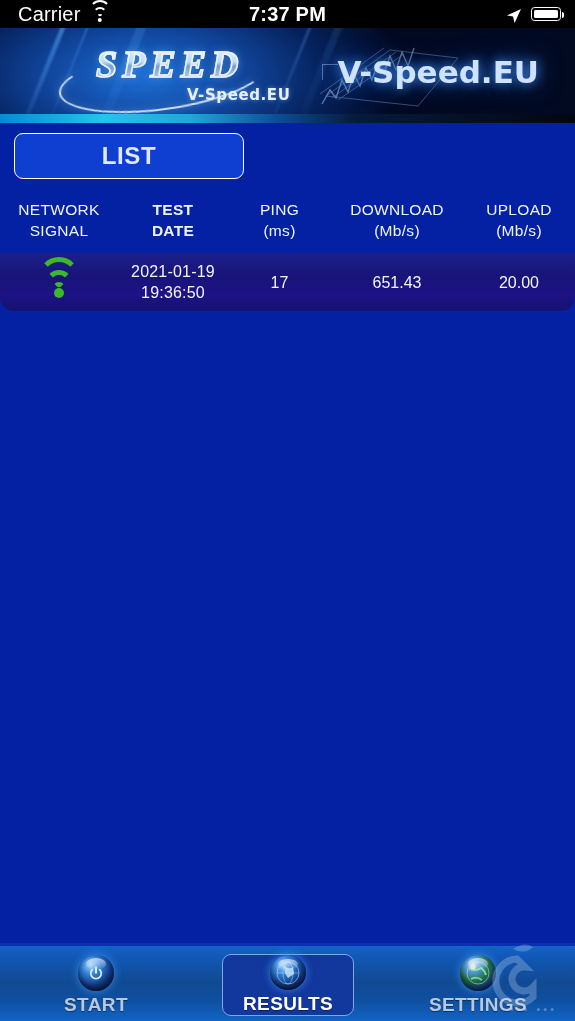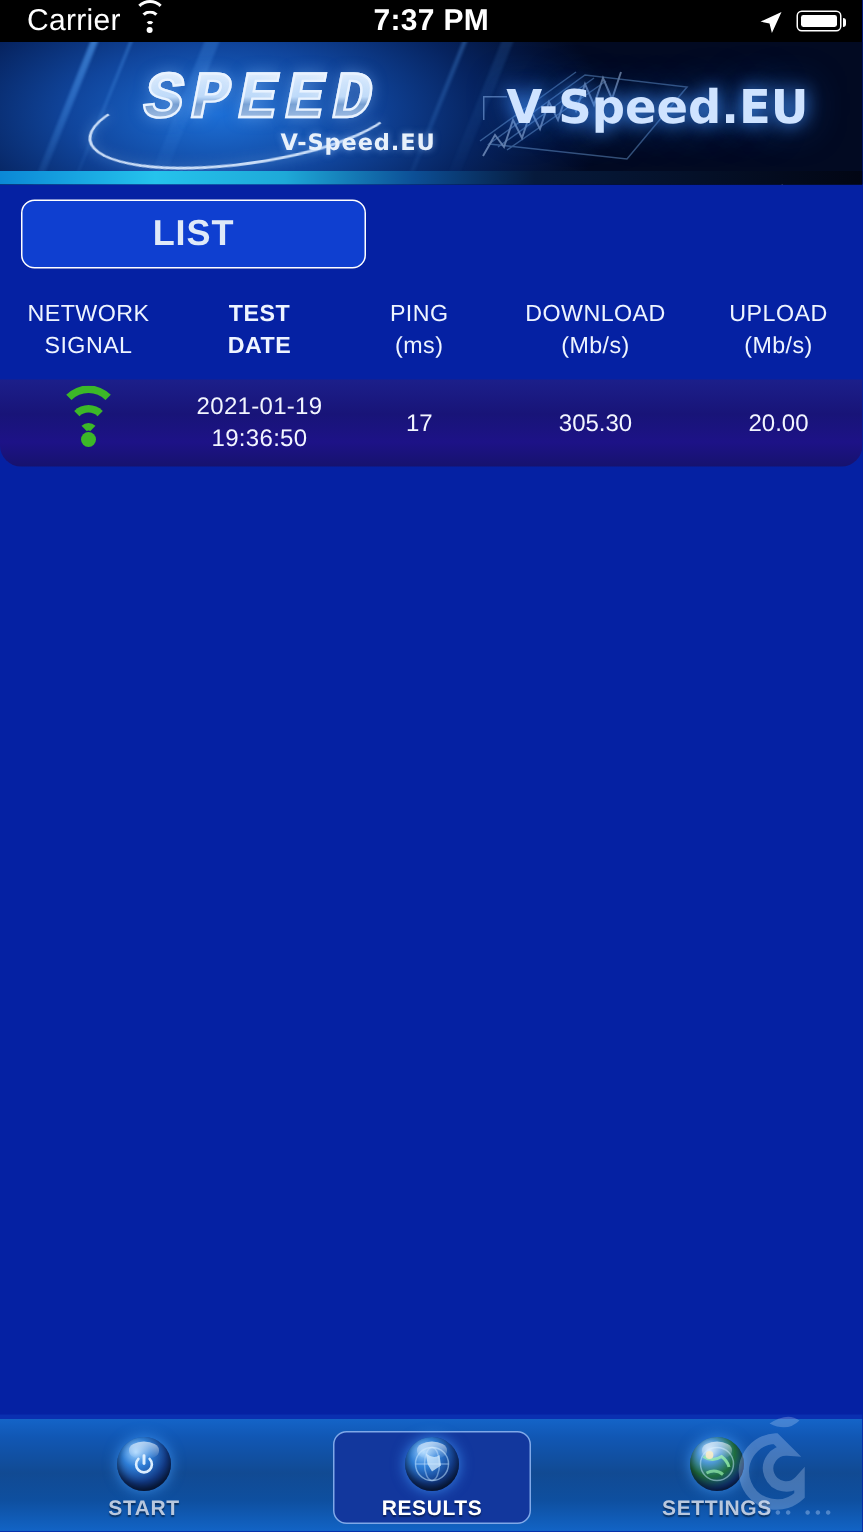--- a/index.html
+++ b/index.html
@@ -70,22 +70,22 @@
 
   .banner-glow {
     position:absolute; left:0; bottom:0; width:575px; height:9px;
     background:linear-gradient(90deg,#0b88d6 0%, #25c3ec 18%, #1ea9d8 33%, #0c4f96 48%, #061a3c 62%, #020614 100%);
     filter: blur(0.4px);
   }
   .speed-logo {
     position:absolute; left:52px; top:14px; width:240px; height:62px;
   }
   .speed-word {
-    font-family: Liberation Mono, monospace;
-    font-size: 44px; font-weight: 700; font-style: italic;
+    font-family: Liberation Serif, serif;
+    font-size: 38px; font-weight: 700; font-style: italic;
     letter-spacing: 5px;
     color: transparent;
     -webkit-text-stroke: 1.6px #e9f3ff;
     background: linear-gradient(180deg,#ffffff 0%, #cfe2f7 45%, #6e93c4 55%, #eaf3ff 100%);
     -webkit-background-clip: text; background-clip: text;
     position:absolute; left:44px; top:0px;
     text-shadow: 0 0 10px rgba(150,200,255,.5);
   }
   .speed-swoosh {
     position:absolute; left:6px; top:6px;
@@ -198,21 +198,21 @@
   .tab {
     position:absolute; top:6px; height:66px; width:132px;
     display:flex; flex-direction:column; align-items:center; justify-content:center;
     cursor:pointer; user-select:none;
   }
   .tab-start { left:30px; }
   .tab-results{ left:222px; width:132px; background:#12379d;
     border:1.5px solid #7fa8e8; border-radius:9px; top:8px; height:62px;}
   .tab-settings{ left:412px; }
   .tab-label {
-    font-size:14px; font-weight:700; letter-spacing:.4px;
+    font-size:19px; font-weight:700; letter-spacing:.4px;
     color:#b9c8de; margin-top:3px;
     text-shadow:0 1px 1px rgba(0,0,0,.45);
   }
   .tab-results .tab-label { color:#ffffff; }
 
   .orb {
     width:36px; height:36px; border-radius:50%;
     position:relative;
     background:radial-gradient(circle at 35% 28%, #9fd2ff 0%, #2f7fd8 28%, #123a86 60%, #04102e 100%);
     box-shadow: 0 0 9px rgba(70,160,255,.75), inset 0 -3px 6px rgba(0,0,0,.6);
@@ -335,21 +335,21 @@
             <i class="b"></i>
             <i class="c"></i>
             <u></u>
         </span>
       </div>
       <div class="td c-date">
         <span class="dt">2021-01-19</span>
         <span class="dt">19:36:50</span>
       </div>
       <div class="td c-ping">17</div>
-      <div class="td c-down">305.30</div>
+      <div class="td c-down">651.43</div>
       <div class="td c-up">20.00</div>
     </div>
   </div>
 
   <div class="tabbar">
 
     <div class="tab tab-start">
       <div class="orb">
         <svg class="power-glyph" viewBox="0 0 24 24">
           <path d="M12 2.5 L12 11.5" stroke="#dbeeff" stroke-width="3.4" stroke-linecap="round" fill="none"></path>

